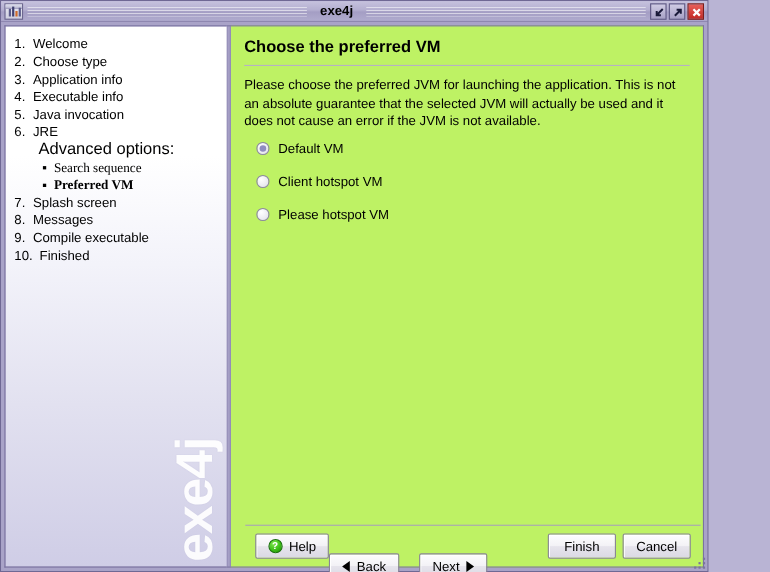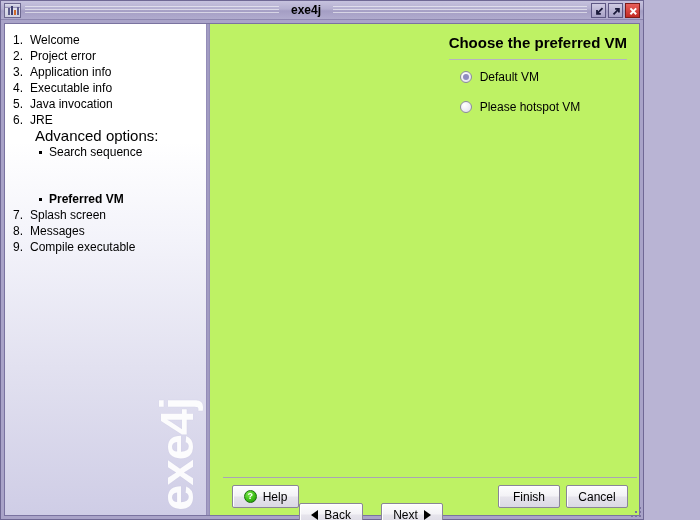--- a/index.html
+++ b/index.html
@@ -146,28 +146,29 @@
   }
   .sub-item {
     font-size: 12px;
     line-height: 16px;
     height: 16px;
     padding-left: 26px;
     display: flex;
     align-items: center;
     cursor: default;
     white-space: nowrap;
+    font-family: Liberation Serif, serif;
   }
   .sub-item .bullet {
     width: 3px; height: 3px;
     background: #000;
     margin-right: 7px;
     flex: 0 0 3px;
   }
-  .sub-item.active { font-weight: bold; margin-top: 31px; }
+  .sub-item.active { font-weight: bold; }
 
   .watermark {
     position: absolute;
     right: 2px;
     bottom: 4px;
     font-size: 47px;
     font-weight: bold;
     color: #ffffff;
     writing-mode: vertical-rl;
     transform: rotate(180deg);
@@ -375,21 +376,21 @@
 
     <div class="sidebar">
       <div class="steps">
 
         <div class="step">
           <span class="num">1.</span>
           <span>Welcome</span>
         </div>
         <div class="step">
           <span class="num">2.</span>
-          <span>Project error</span>
+          <span>Choose type</span>
         </div>
         <div class="step">
           <span class="num">3.</span>
           <span>Application info</span>
         </div>
         <div class="step">
           <span class="num">4.</span>
           <span>Executable info</span>
         </div>
         <div class="step">
@@ -416,37 +417,46 @@
           <span class="num">7.</span>
           <span>Splash screen</span>
         </div>
         <div class="step">
           <span class="num">8.</span>
           <span>Messages</span>
         </div>
         <div class="step">
           <span class="num">9.</span>
           <span>Compile executable</span>
+        </div>
+        <div class="step wide">
+          <span class="num">10.</span>
+          <span>Finished</span>
         </div>
       </div>
 
       <div class="watermark">exe4j</div>
     </div>
 
     <div class="divider"></div>
 
     <div class="main">
       <div class="main-inner">
         <h1 class="page-title">Choose the preferred VM</h1>
         <div class="hr"></div>
+        <p class="desc">Please choose the preferred JVM for launching the application. This is not an absolute guarantee that the selected JVM will actually be used and it does not cause an error if the JVM is not available.</p>
 
         <div class="radios">
           <div class="radio-row">
             <span class="radio checked"></span>
             <span class="radio-label">Default VM</span>
+          </div>
+          <div class="radio-row">
+            <span class="radio"></span>
+            <span class="radio-label">Client hotspot VM</span>
           </div>
           <div class="radio-row">
             <span class="radio"></span>
             <span class="radio-label">Please hotspot VM</span>
           </div>
         </div>
       </div>
 
       <div class="buttonbar">
         <div class="btn btn-help">

